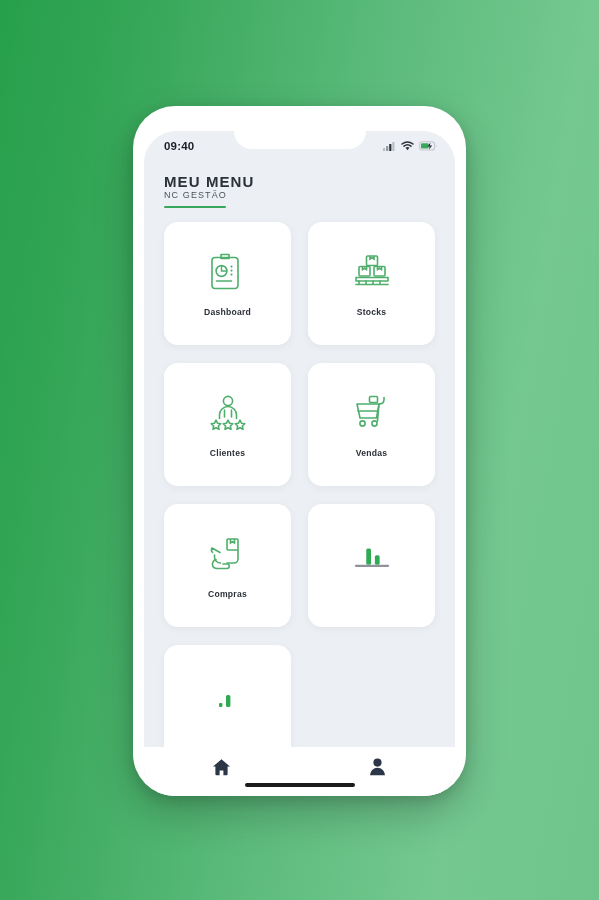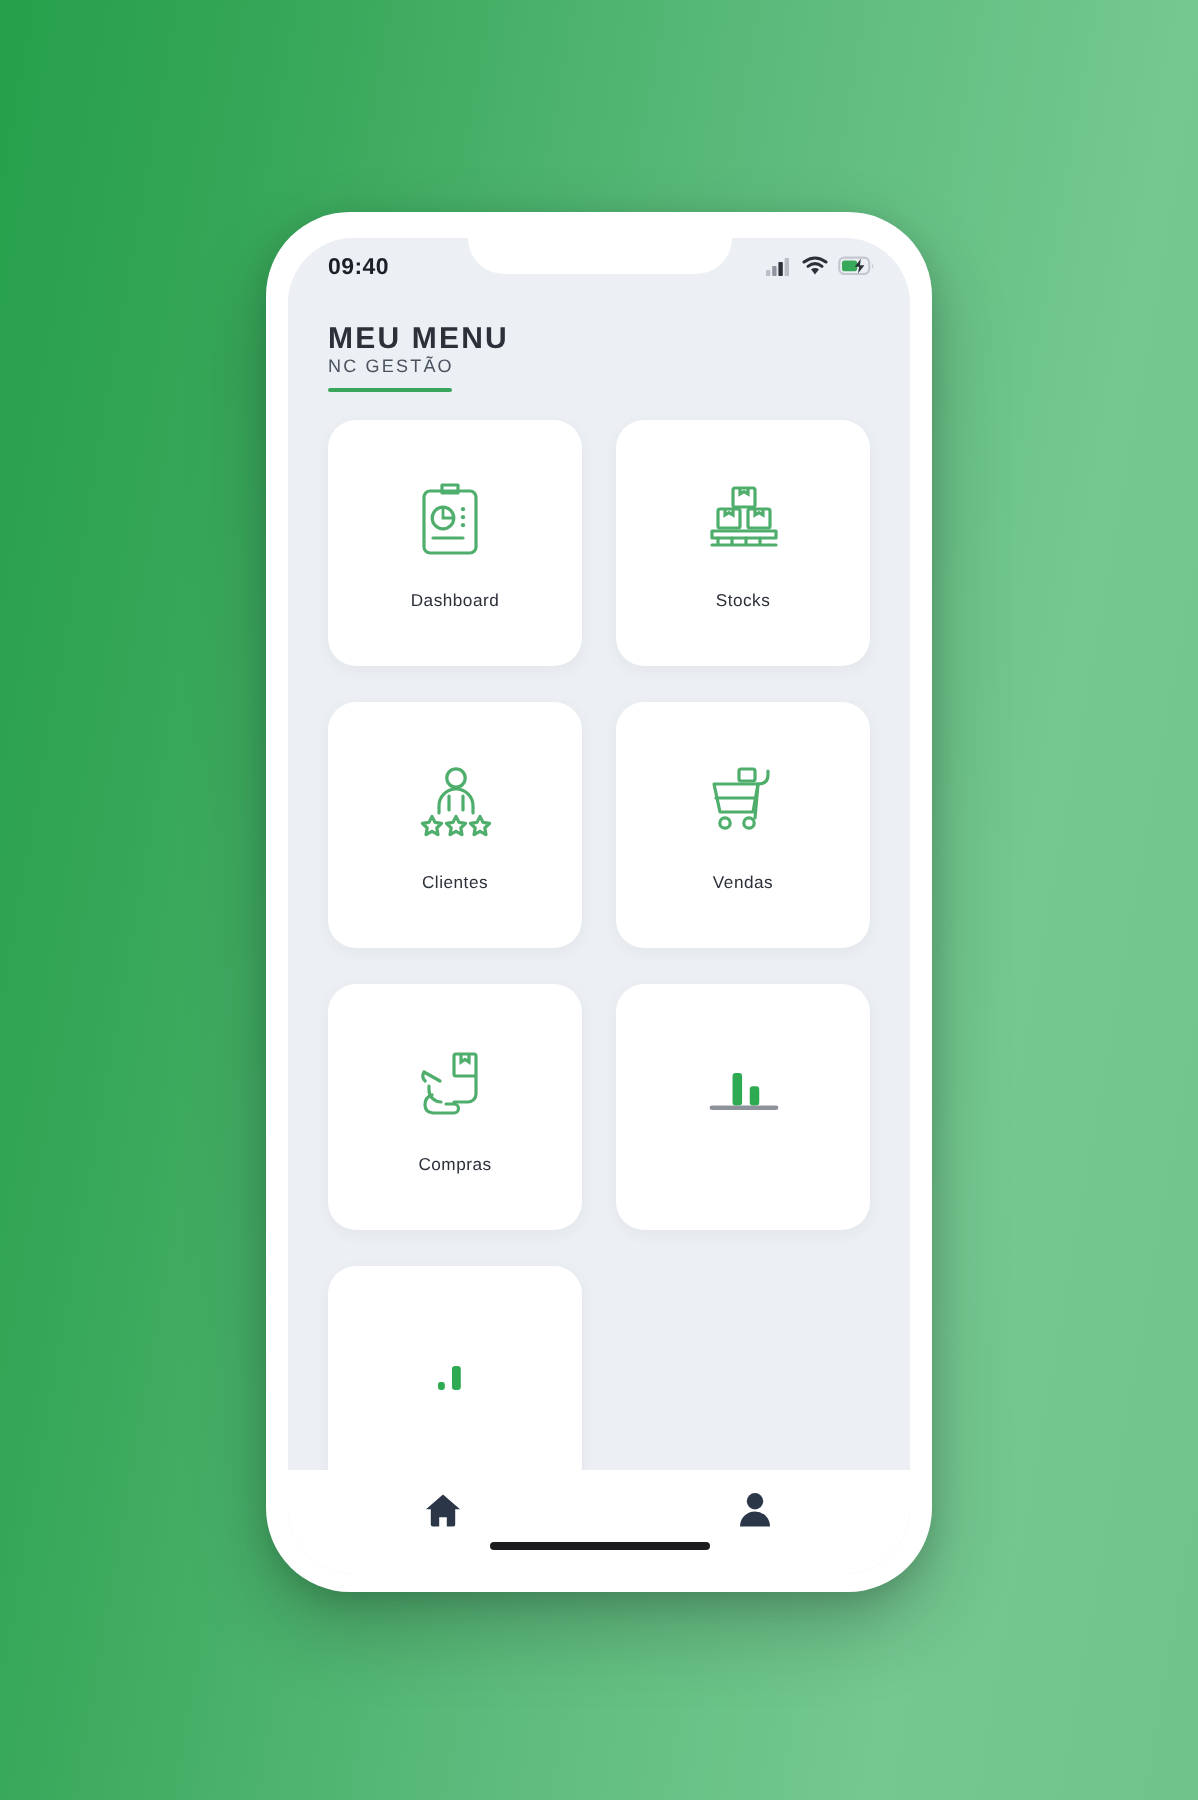--- a/index.html
+++ b/index.html
@@ -15,21 +15,21 @@
   
   .phone-frame{
     position:absolute; left:133px; top:106px;
     width:333px; height:690px;
     background:#ffffff;
     border-radius:42px;
     box-shadow:0 18px 40px rgba(0,0,0,.22), 0 4px 14px rgba(0,0,0,.14);
     overflow:hidden;
   }
   .phone-screen{
-    position:absolute; left:11px; top:13px;
+    position:absolute; left:11px; top:25px;
     width:311px; height:668px;
     background:#eceff3;
     border-radius:33px;
     overflow:hidden;
   }
 
   
   .status-bar{
     position:relative; height:30px;
     display:flex; align-items:center; justify-content:space-between;
@@ -79,21 +79,21 @@
     display:flex; flex-direction:column;
     align-items:center; justify-content:center;
     box-shadow:0 2px 8px rgba(30,45,70,.05);
   }
   .card-icon{
     width:42px; height:42px;
     display:flex; align-items:center; justify-content:center;
     margin-bottom:14px;
   }
   .card-label{
-    font-size:8.6px; font-weight:normal; color:#2b3039;
+    font-size:8.6px; font-weight:bold; color:#2b3039;
     letter-spacing:.25px; text-align:center;
   }
 
   
   .bottom-nav{
     position:absolute; left:0; bottom:0;
     width:100%; height:52px;
     background:#ffffff;
     display:flex; align-items:center;
     border-radius:0 0 33px 33px;

